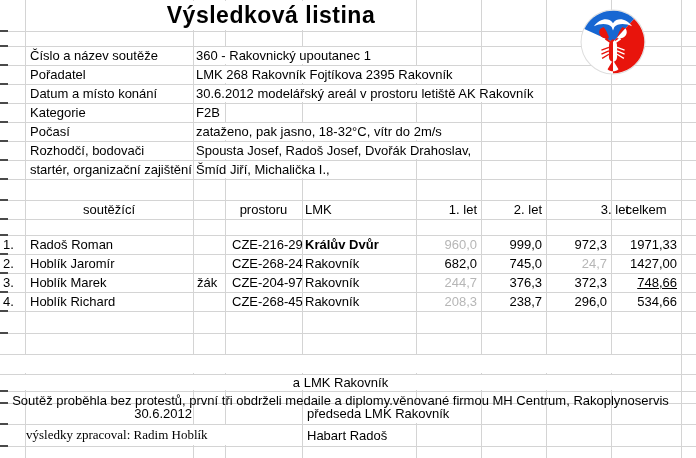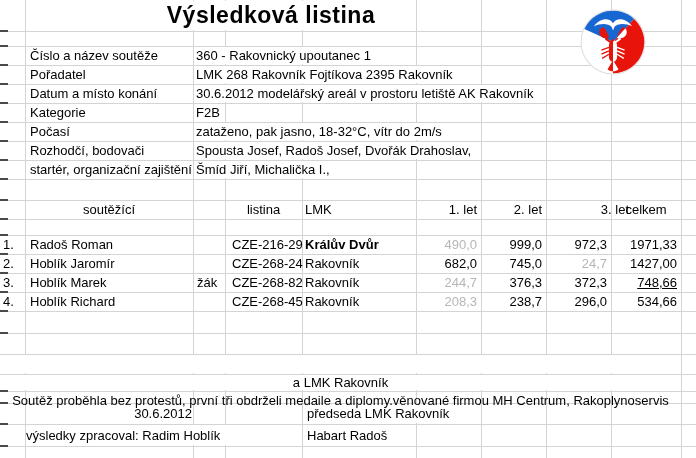--- a/index.html
+++ b/index.html
@@ -150,34 +150,34 @@
 
   <div class="cell" style="left:30px;top:142px;width:160px;height:17px;">Rozhodčí, bodovači</div>
   <div class="blk" style="left:194px;top:142px;width:287px;height:17px;"></div>
   <div class="cell" style="left:196px;top:142px;width:300px;height:17px;">Spousta Josef, Radoš Josef, Dvořák Drahoslav,</div>
 
   <div class="cell" style="left:30px;top:161px;width:165px;height:17px;">startér, organizační zajištění</div>
   <div class="blk" style="left:194px;top:161px;width:222px;height:17px;"></div>
   <div class="cell center" style="left:26px;top:201px;width:166px;height:17px;">soutěžící</div>
 
   <div class="cell" style="left:196px;top:161px;width:300px;height:17px;">Šmíd Jiří, Michalička I.,</div>
-  <div class="cell center" style="left:226px;top:201px;width:75px;height:17px;">listina</div>
+  <div class="cell center" style="left:226px;top:201px;width:75px;height:17px;">prostoru</div>
   <div class="cell" style="left:305px;top:201px;width:100px;height:17px;text-align:right;">LMK</div>
   <div class="cell right" style="left:417px;top:201px;width:60px;height:17px;">1. let</div>
   <div class="cell right" style="left:482px;top:201px;width:60px;height:17px;">2. let</div>
   <div class="cell right" style="left:569px;top:201px;width:60px;height:17px;">3. let</div>
   <div class="cell center" style="left:611px;top:201px;width:70px;height:17px;">celkem</div>
 
   <div>
     <div class="cell" style="left:3px;top:236px;width:20px;height:17px;">1.</div>
     <div class="cell" style="left:30px;top:236px;width:160px;height:17px;">Radoš Roman</div>
     <div class="cell" style="left:197px;top:236px;width:26px;height:17px;"></div>
     <div class="cell" style="left:232px;top:236px;width:68px;height:17px;">CZE-216-29</div>
     <div class="cell" style="left:305px;top:236px;width:108px;height:17px;font-weight:bold;">Králův Dvůr</div>
-    <div class="cell right num dim" style="left:417px;top:236px;width:60px;height:17px;">490,0</div>
+    <div class="cell right num dim" style="left:417px;top:236px;width:60px;height:17px;">960,0</div>
     <div class="cell right num" style="left:482px;top:236px;width:60px;height:17px;">999,0</div>
     <div class="cell right num" style="left:547px;top:236px;width:60px;height:17px;">972,3</div>
     <div class="cell right num" style="left:611px;top:236px;width:66px;height:17px;">1971,33</div>
   </div>
 
   <div>
     <div class="cell" style="left:3px;top:255px;width:20px;height:17px;">2.</div>
     <div class="cell" style="left:30px;top:255px;width:160px;height:17px;">Hoblík Jaromír</div>
     <div class="cell" style="left:197px;top:255px;width:26px;height:17px;"></div>
     <div class="cell" style="left:232px;top:255px;width:68px;height:17px;">CZE-268-24</div>
@@ -185,21 +185,21 @@
     <div class="cell right num" style="left:417px;top:255px;width:60px;height:17px;">682,0</div>
     <div class="cell right num" style="left:482px;top:255px;width:60px;height:17px;">745,0</div>
     <div class="cell right num dim" style="left:547px;top:255px;width:60px;height:17px;">24,7</div>
     <div class="cell right num" style="left:611px;top:255px;width:66px;height:17px;">1427,00</div>
   </div>
 
   <div>
     <div class="cell" style="left:3px;top:274px;width:20px;height:17px;">3.</div>
     <div class="cell" style="left:30px;top:274px;width:160px;height:17px;">Hoblík Marek</div>
     <div class="cell" style="left:197px;top:274px;width:26px;height:17px;">žák</div>
-    <div class="cell" style="left:232px;top:274px;width:68px;height:17px;">CZE-268-82</div>
+    <div class="cell" style="left:232px;top:274px;width:68px;height:17px;">CZE-204-97</div>
     <div class="cell" style="left:305px;top:274px;width:108px;height:17px;">Rakovník</div>
     <div class="cell right num dim" style="left:417px;top:274px;width:60px;height:17px;">244,7</div>
     <div class="cell right num" style="left:482px;top:274px;width:60px;height:17px;">376,3</div>
     <div class="cell right num" style="left:547px;top:274px;width:60px;height:17px;">372,3</div>
     <div class="cell right num" style="left:611px;top:274px;width:66px;height:17px;text-decoration:underline;">748,66</div>
   </div>
 
   <div>
     <div class="cell" style="left:3px;top:293px;width:20px;height:17px;">4.</div>
     <div class="cell" style="left:30px;top:293px;width:160px;height:17px;">Hoblík Richard</div>
@@ -215,16 +215,16 @@
   <div class="blk" style="left:0px;top:355px;width:681px;height:18px;"></div>
   <div class="cell center" style="left:0px;top:355px;width:681px;height:18px;margin-top:36px;">Soutěž proběhla  bez protestů, první tři obdrželi medaile a diplomy.věnované firmou MH Centrum, Rakoplynoservis</div>
   <div class="blk" style="left:1px;top:375px;width:680px;height:15px;"></div>
   <div class="cell center" style="left:0px;top:375px;width:681px;height:15px;">a LMK Rakovník</div>
 
   <div class="cell right" style="left:26px;top:404px;width:166px;height:19px;">30.6.2012</div>
   <div class="blk" style="left:303px;top:404px;width:177px;height:19px;"></div>
   <div class="cell" style="left:307px;top:404px;width:200px;height:19px;">předseda LMK Rakovník</div>
 
   <div class="blk" style="left:26px;top:425px;width:274px;height:20px;"></div>
-  <div class="cell" style="left:26px;top:425px;width:280px;height:20px;">výsledky zpracoval: Radim Hoblík</div>
+  <div class="cell" style="left:26px;top:425px;width:280px;height:20px;font-family:Liberation Serif, serif;">výsledky zpracoval: Radim Hoblík</div>
   <div class="cell" style="left:307px;top:425px;width:150px;height:20px;">Habart Radoš</div>
 
 </div>
 
 </body></html>

